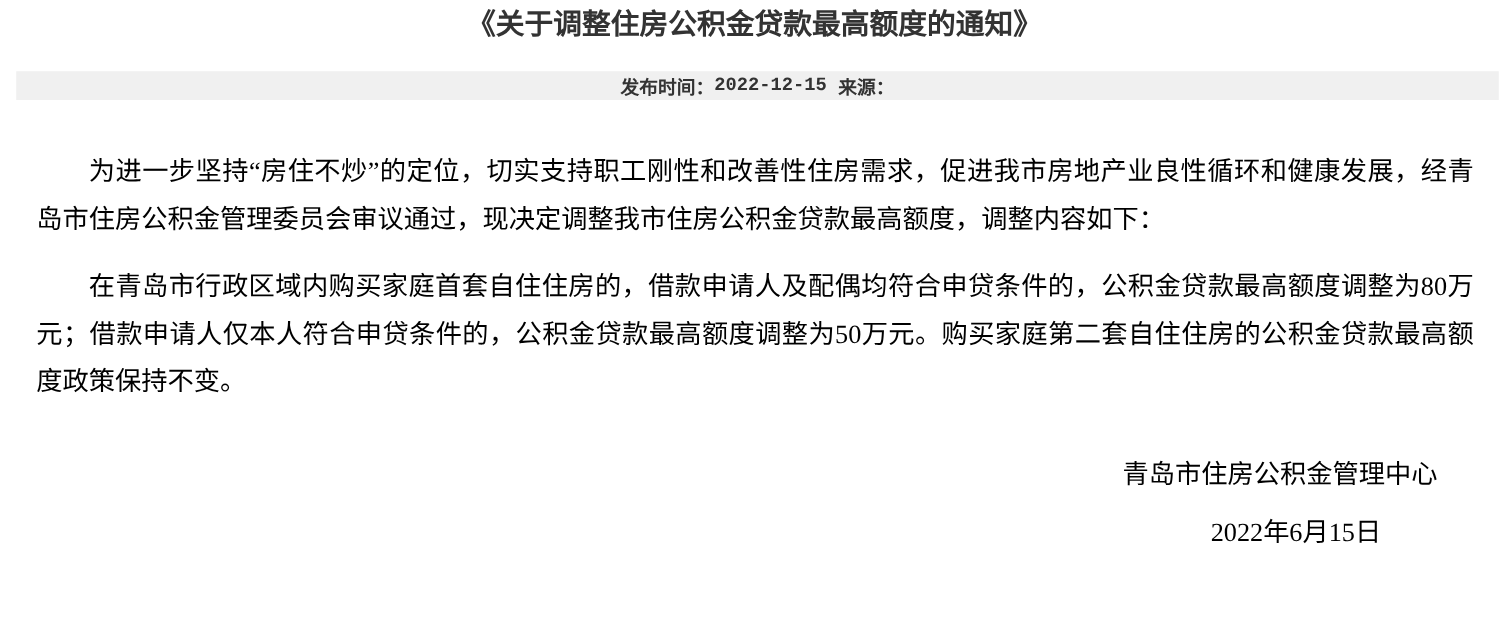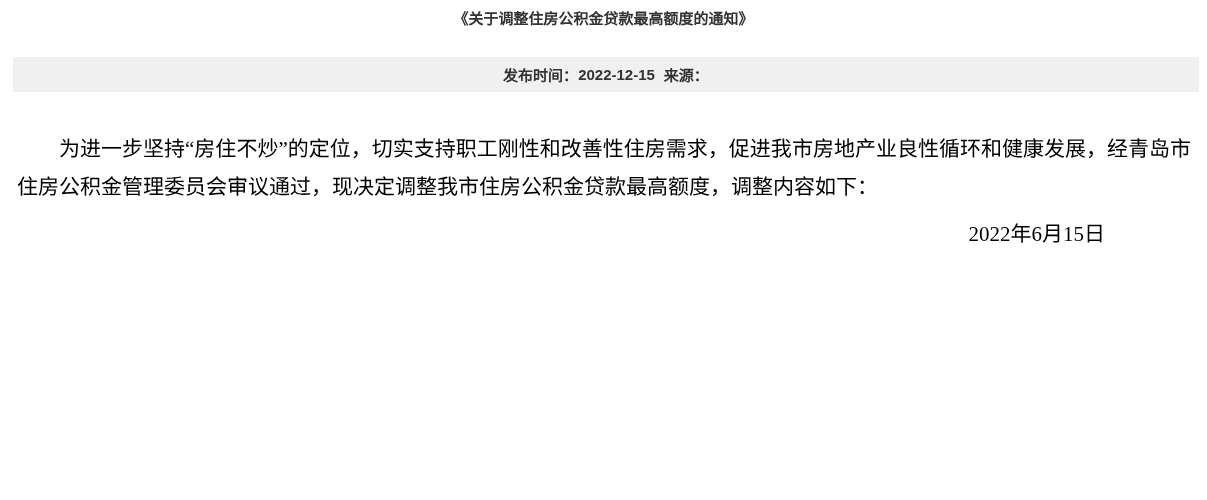--- a/index.html
+++ b/index.html
@@ -14,49 +14,49 @@
     font-family: "Liberation Serif", "DejaVu Serif", serif;
   }
   .page {
     width: 1207px;
     height: 500px;
     position: relative;
   }
   .title {
     margin: 7px 0 0 0;
     font-family: "Liberation Sans", "DejaVu Sans", sans-serif;
-    font-size: 15px;
+    font-size: 23px;
     line-height: 24px;
     font-weight: bold;
     text-align: center;
     color: var(--heading_text, #333333);
   }
   .meta-bar {
     margin: 26px 8px 0 13px;
-    height: 35px;
+    height: 23px;
     background: var(--meta_bar_bg, #f0f0f0);
     display: flex;
     align-items: center;
     justify-content: center;
-    font-family: Liberation Sans, sans-serif;
+    font-family: Liberation Mono, monospace;
     font-size: 15px;
     font-weight: bold;
     color: var(--heading_text, #333333);
   }
   .meta-bar .source-label {
     margin-left: 9px;
   }
   .content {
     margin: 38px 12px 0 13px;
     font-size: 21px;
     line-height: 38px;
     color: var(--body_text, #000000);
   }
   .para {
-    margin: 4px;
+    margin: 16px;
     text-indent: 2em;
     text-align: justify;
     text-justify: inter-ideograph;
   }
   .para + .para { margin-top: 13px; }
   .signature {
     margin: 36px 0 0 0;
     text-align: right;
     padding-right: 45px;
   }
@@ -74,17 +74,19 @@
   <h1 class="title">《关于调整住房公积金贷款最高额度的通知》</h1>
 
   <div class="meta-bar">
     <span>发布时间：</span>
       <span>2022-12-15</span>
     <span class="source-label">来源：</span>
   </div>
 
   <div class="content">
     <p class="para">为进一步坚持“房住不炒”的定位，切实支持职工刚性和改善性住房需求，促进我市房地产业良性循环和健康发展，经青岛市住房公积金管理委员会审议通过，现决定调整我市住房公积金贷款最高额度，调整内容如下：</p>
+    <p class="para">在青岛市行政区域内购买家庭首套自住住房的，借款申请人及配偶均符合申贷条件的，公积金贷款最高额度调整为80万元；借款申请人仅本人符合申贷条件的，公积金贷款最高额度调整为50万元。购买家庭第二套自住住房的公积金贷款最高额度政策保持不变。</p>
 
+    <p class="signature">青岛市住房公积金管理中心</p>
     <p class="sign-date">2022年6月15日</p>
   </div>
 
 </div>
 
 </body></html>

